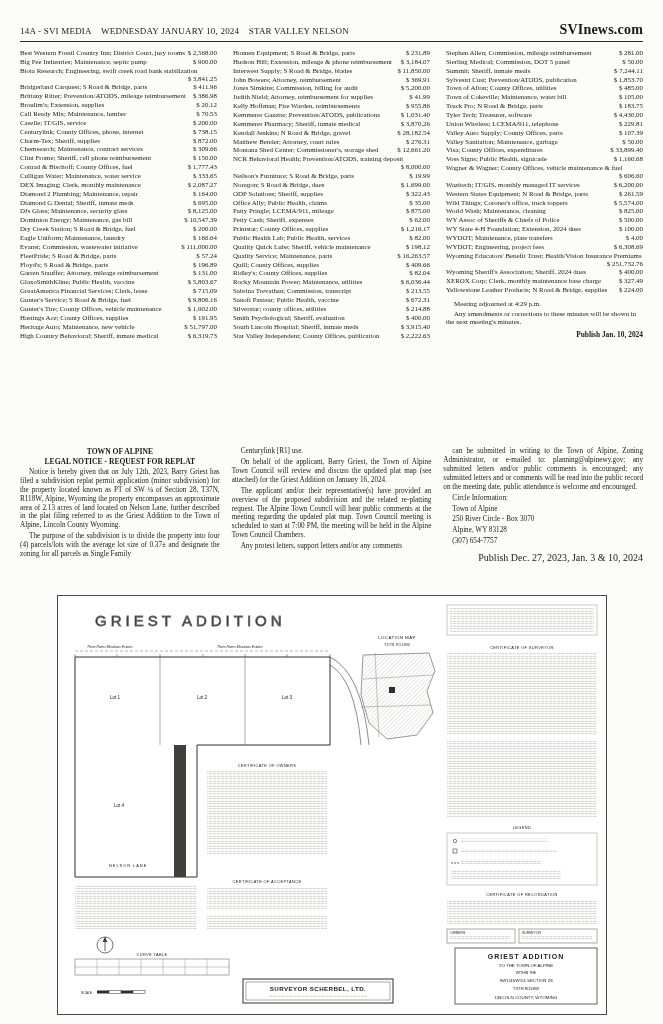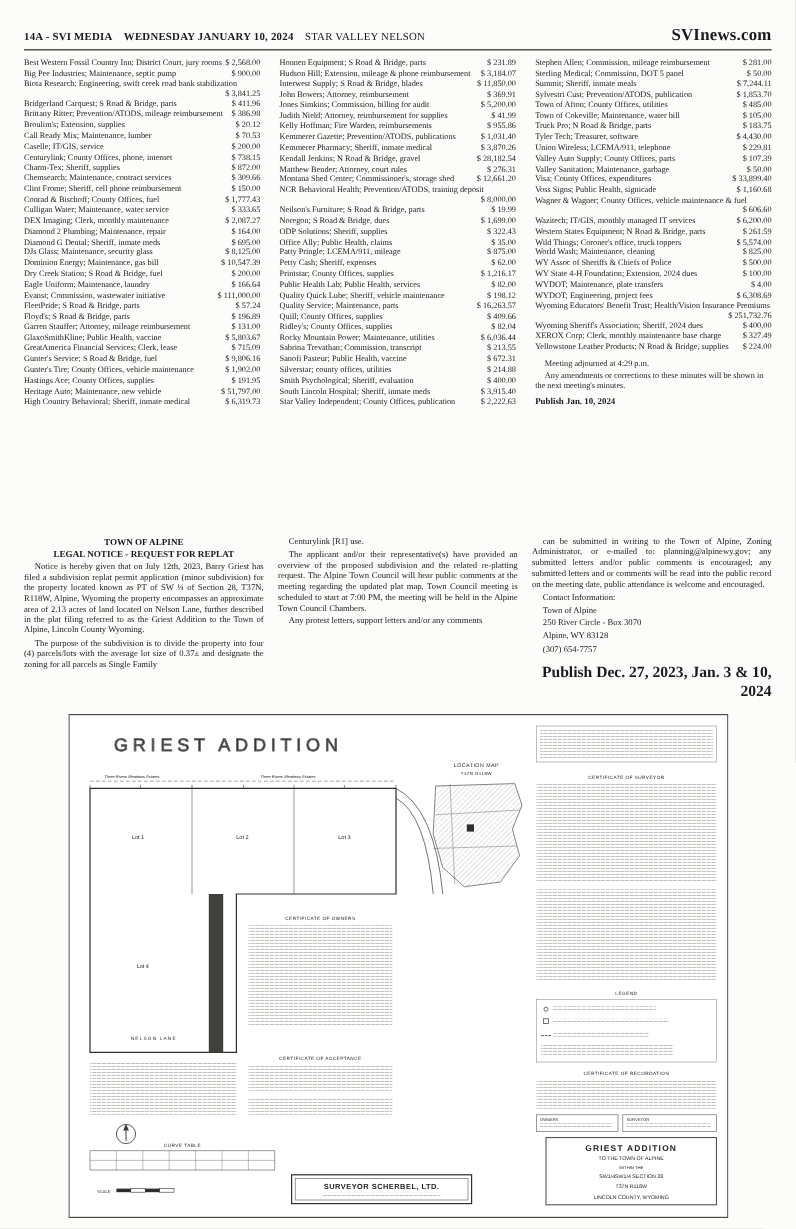--- a/index.html
+++ b/index.html
@@ -3,40 +3,40 @@
 <meta charset="utf-8">
 <style>
   *{box-sizing:border-box;margin:0;padding:0}
   html,body{background:#d8d8d4}
   .page{position:relative;width:663px;height:1024px;margin:0 auto;background:#fcfcfa;color:#1a1a1a;
         font-family:"Liberation Serif", serif;overflow:hidden}
   
   .masthead{display:flex;justify-content:space-between;align-items:baseline;
             padding:22px 20px 2px 20px;font-size:9px;letter-spacing:.2px}
   .mast-left span{margin-right:7px}
-  .bold{font-weight:bold}
+  .bold{font-weight:normal}
   .mast-right{font-size:14px;font-weight:bold}
   .rule{border-top:1px solid #2b2b2b;margin:1px 20px 5px 20px}
   
   .minutes{display:flex;gap:16px;padding:2px 20px 0 20px;height:392px;overflow:hidden;
            font-size:6.9px;line-height:1.14;text-align:left}
   .mcol{flex:1;min-width:0}
   .entry{display:flex;flex-wrap:wrap;margin-bottom:1px}
   .entry .desc{max-width:100%}
   .entry .amt{margin-left:auto;white-space:nowrap}
   .closing{margin-top:6px;text-indent:8px}
   .closing.second{margin-top:2px}
-  .publish{font-weight:bold;text-align:left;margin-top:5px;font-size:7.4px}
+  .publish{font-weight:bold;text-align:right;margin-top:5px;font-size:7.4px}
   
   .notice{display:flex;gap:12px;padding:8px 20px 0 20px;height:152px;overflow:hidden;
           font-size:7.2px;line-height:1.24;text-align:justify}
   .ncol{flex:1;min-width:0}
   .nhead{text-align:center;font-size:7.6px;font-weight:bold;margin-bottom:1px}
   .np{margin-bottom:2px;text-indent:9px}
-  .publish2{font-weight:bold;text-align:right;margin-top:6px;font-size:13px}
+  .publish2{font-weight:normal;text-align:right;margin-top:6px;font-size:10px}
   
   .plat-wrap{width:550px;margin:4px auto 0 auto}
   svg{display:block}
   .plat text{font-family:"Liberation Sans", sans-serif;fill:#222}
   .plat-title{font-family:"Liberation Serif", serif;font-size:15px;letter-spacing:4px;
               fill:#f2f2ee;stroke:#6a6a66;stroke-width:.8px}
   .cert-head{font-size:3.9px;letter-spacing:.4px;text-anchor:middle}
   .tiny{font-size:3.4px}
   .tiny-i{font-size:3.3px;font-style:italic;fill:#444}
   .lot{font-size:4.6px;text-anchor:middle}
@@ -538,29 +538,30 @@
       <div>
 
       <p class="np">Notice is hereby given that on July 12th, 2023, Barry Griest has filed a subdivision replat permit application (minor subdivision) for the property located known as PT of SW ¼ of Section 28, T37N, R118W, Alpine, Wyoming the property encompasses an approximate area of 2.13 acres of land located on Nelson Lane, further described in the plat filing referred to as the Griest Addition to the Town of Alpine, Lincoln County Wyoming.</p>
           <p class="np">The purpose of the subdivision is to divide the property into four (4) parcels/lots with the average lot size of 0.37± and designate the zoning for all parcels as Single Family</p>
         </div>
     </div>
     <div class="ncol">
       <div>
 
       <p class="np">Centurylink [R1] use.</p>
+          <p class="np">On behalf of the applicant, Barry Griest, the Town of Alpine Town Council will review and discuss the updated plat map (see attached) for the Griest Addition on January 16, 2024.</p>
           <p class="np">The applicant and/or their representative(s) have provided an overview of the proposed subdivision and the related re-platting request. The Alpine Town Council will hear public comments at the meeting regarding the updated plat map. Town Council meeting is scheduled to start at 7:00 PM, the meeting will be held in the Alpine Town Council Chambers.</p>
           <p class="np">Any protest letters, support letters and/or any comments</p>
         </div>
     </div>
     <div class="ncol">
       <div>
 
       <p class="np">can be submitted in writing to the Town of Alpine, Zoning Administrator, or e-mailed to: planning@alpinewy.gov; any submitted letters and/or public comments is encouraged; any submitted letters and or comments will be read into the public record on the meeting date, public attendance is welcome and encouraged.</p>
-          <p class="np">Contact Information:</p>
+          <p class="np">Circle Information:</p>
           <p class="np">Town of Alpine</p>
           <p class="np">250 River Circle - Box 3070</p>
           <p class="np">Alpine, WY 83128</p>
           <p class="np">(307) 654-7757</p>
         </div>
       <p class="publish2">Publish Dec. 27, 2023, Jan. 3 &amp; 10, 2024</p>
     </div>
   </section>
 
   <div class="plat-wrap">

